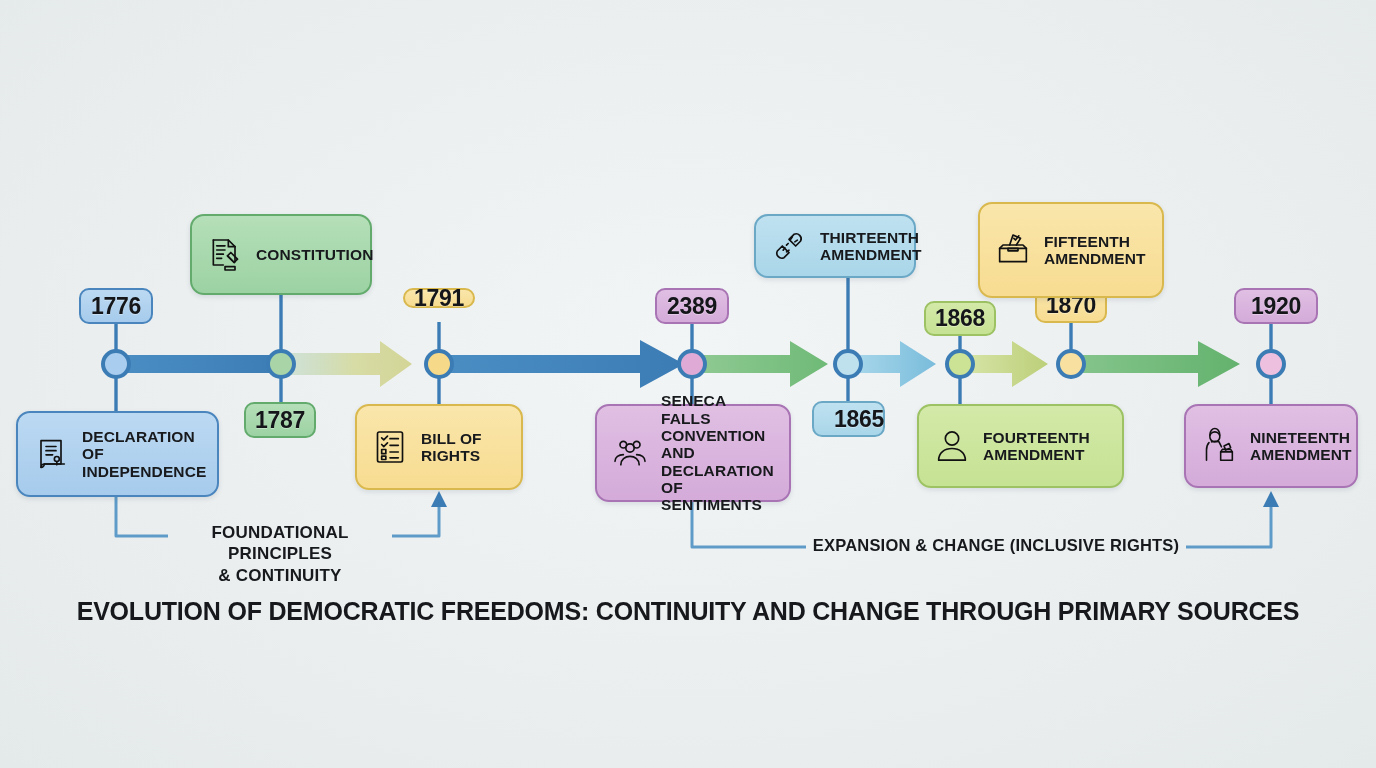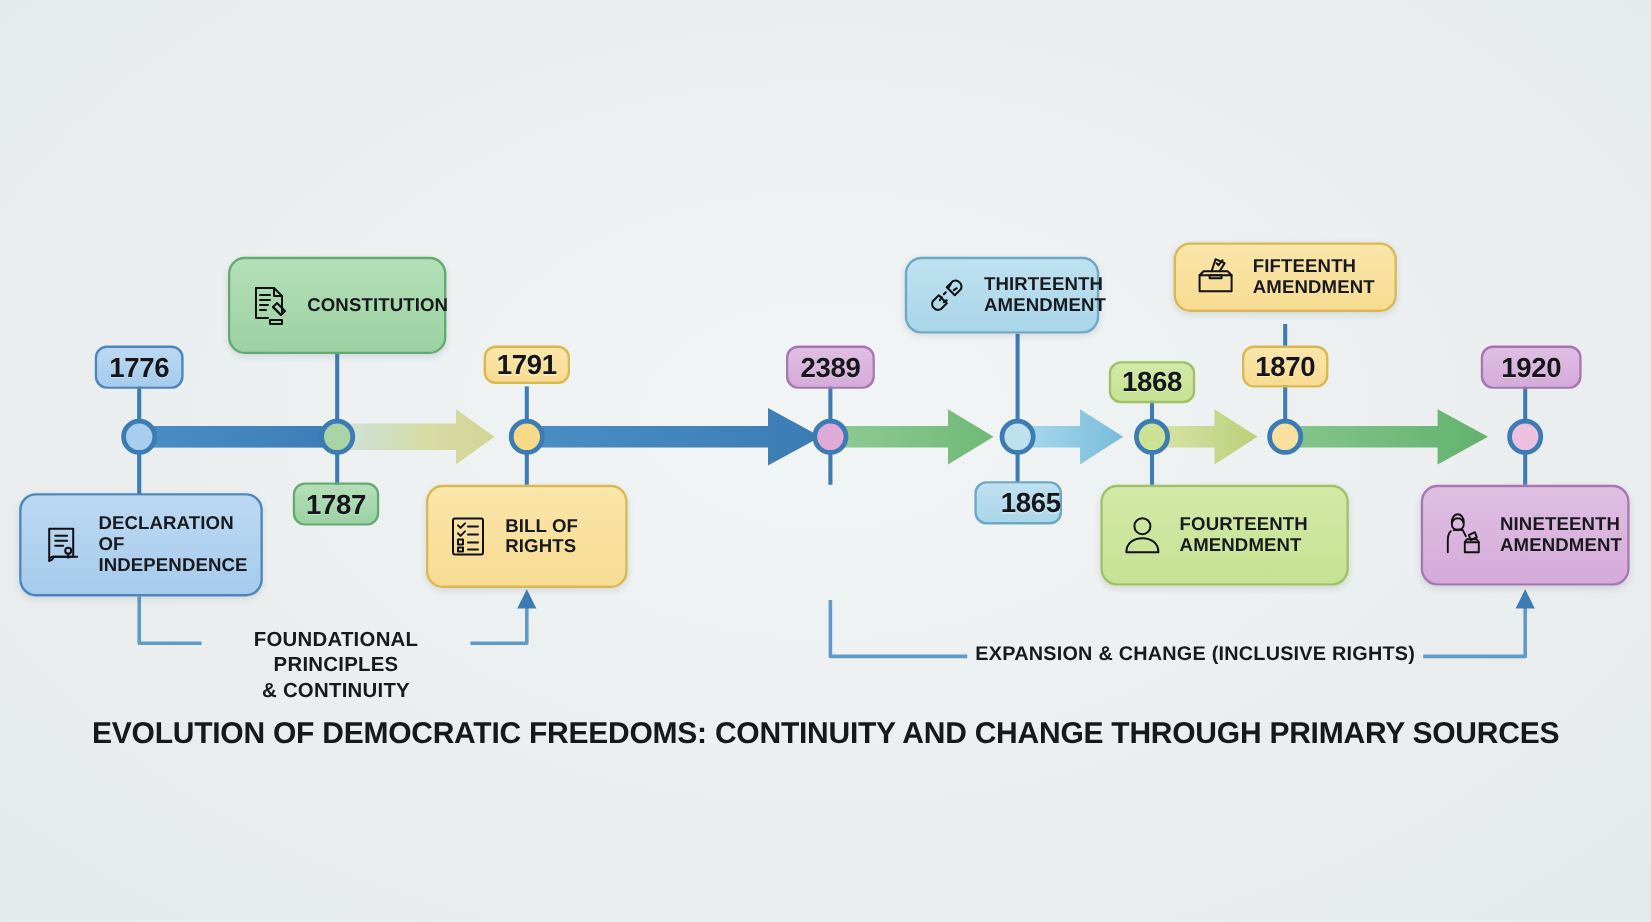--- a/index.html
+++ b/index.html
@@ -134,21 +134,21 @@
   <div class="node" style="left:1256px;top:349px;background:#eec0e0;"></div>
 
   <div class="ybadge c-blue" style="left:79px;top:288px;width:74px;height:36px;">
       <span>1776</span>
     </div>
 
   <div class="ybadge c-green" style="left:244px;top:402px;width:72px;height:36px;">
       <span>1787</span>
     </div>
 
-  <div class="ybadge c-yellow" style="left:403px;top:288px;width:72px;height:32px;">
+  <div class="ybadge c-yellow" style="left:403px;top:288px;width:72px;height:20px;">
       <span>1791</span>
     </div>
 
   <div class="ybadge c-purple" style="left:655px;top:288px;width:74px;height:36px;">
       <span>2389</span>
     </div>
 
   <div class="ybadge c-cyan" style="left:812px;top:401px;width:73px;height:36px;padding-left:21px;">
       <span>1865</span>
     </div>
@@ -200,20 +200,33 @@
         <path d="M14 13l2.5 2.5L21 11"></path>
           <path d="M14 21l2.5 2.5L21 19"></path>
         <rect x="14" y="27" width="5" height="5"></rect>
           <rect x="14" y="35" width="5" height="4"></rect>
         <path d="M24 14h10M24 22h10M24 30h10M24 37h10"></path>
       </svg>
     </span>
     <span class="lbl">BILL OF RIGHTS</span>
   </div>
 
+  <div class="card c-purple" style="left:595px;top:404px;width:196px;height:98px;">
+    <span class="ico">
+      <svg viewBox="0 0 48 48" fill="none" stroke="#111" stroke-width="2" stroke-linecap="round" stroke-linejoin="round">
+        <circle cx="16" cy="14" r="4"></circle>
+          <circle cx="32" cy="14" r="4"></circle>
+          <circle cx="24" cy="18" r="5"></circle>
+        <path d="M6 34c0-5 4.5-8 10-8"></path>
+        <path d="M42 34c0-5-4.5-8-10-8"></path>
+        <path d="M13 38c0-6 5-10 11-10s11 4 11 10"></path>
+      </svg>
+    </span>
+    <span class="lbl">SENECA FALLS CONVENTION AND DECLARATION OF SENTIMENTS</span>
+  </div>
 
   <div class="card c-cyan" style="left:754px;top:214px;width:162px;height:64px;">
     <span class="ico">
       <svg viewBox="0 0 48 48" fill="none" stroke="#111" stroke-width="2" stroke-linecap="round" stroke-linejoin="round">
         <path d="M30 10a6 6 0 0 1 8 8l-6 6-8-8z"></path>
         <path d="M18 38a6 6 0 0 1-8-8l6-6 8 8z"></path>
         <path d="M23 21l-2 2"></path>
         <path d="M26 16l2-3M31 19l3-2M24 29l-3 2M19 26l-2 3"></path>
       </svg>
     </span>
@@ -223,21 +236,21 @@
   <div class="card c-lime" style="left:917px;top:404px;width:207px;height:84px;">
     <span class="ico">
       <svg viewBox="0 0 48 48" fill="none" stroke="#111" stroke-width="2" stroke-linecap="round" stroke-linejoin="round">
         <circle cx="24" cy="15" r="8"></circle>
         <path d="M8 41c0-9 7-14 16-14s16 5 16 14z"></path>
       </svg>
     </span>
     <span class="lbl">FOURTEENTH AMENDMENT</span>
   </div>
 
-  <div class="card c-yellow" style="left:978px;top:202px;width:186px;height:58px;">
+  <div class="card c-yellow" style="left:978px;top:202px;width:186px;height:96px;">
     <span class="ico">
       <svg viewBox="0 0 48 48" fill="none" stroke="#111" stroke-width="2" stroke-linecap="round" stroke-linejoin="round">
         <path d="M8 22h32v16H8z"></path>
           <path d="M8 22l4-4h24l4 4"></path>
         <path d="M18 22h12v3H18z"></path>
         <path d="M20 18l4-12 9 4-5 8"></path>
         <path d="M25 10l2 2 4-5"></path>
       </svg>
     </span>
     <span class="lbl">FIFTEENTH AMENDMENT</span>

